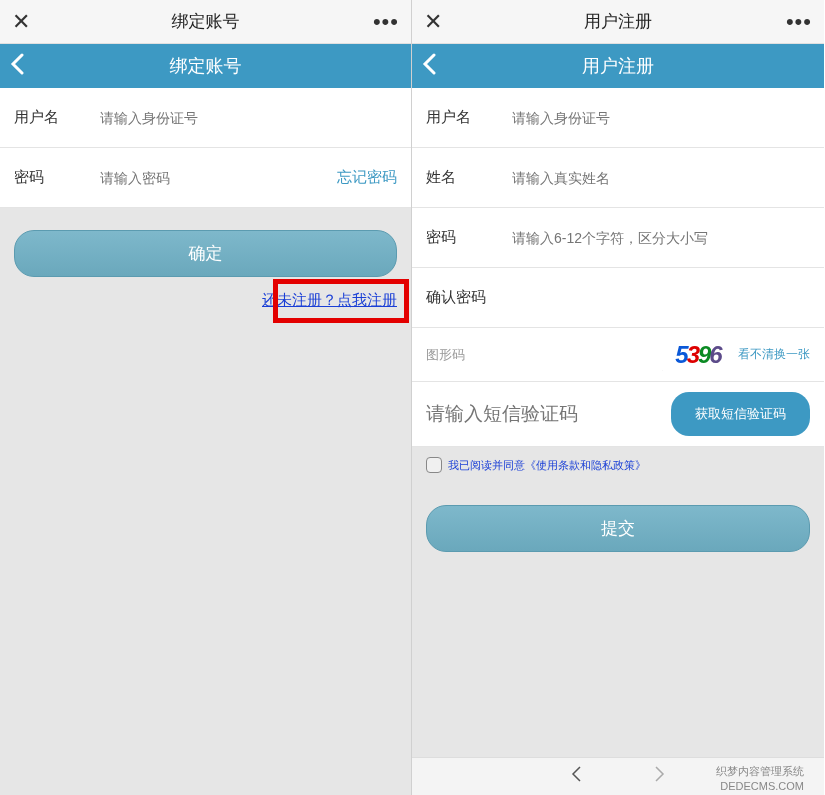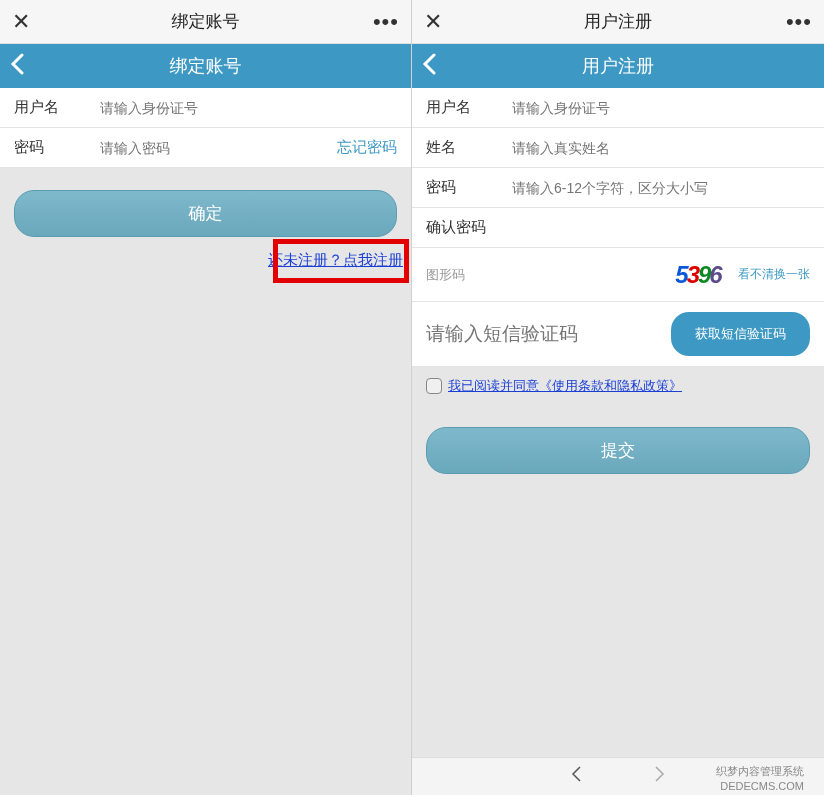--- a/index.html
+++ b/index.html
@@ -69,21 +69,21 @@
       text-align: center;
       color: #fff;
       font-size: 18px;
     }
     .form {
       background: #fff;
     }
     .row {
       display: flex;
       align-items: center;
-      height: 40px;
+      height: 60px;
       padding: 0 14px;
       border-bottom: 1px solid #e4e4e4;
       background: #fff;
     }
     .row.captcha-row { height: 54px; }
     .label {
       width: 86px;
       font-size: 15px;
       color: #333;
       flex-shrink: 0;
@@ -107,21 +107,21 @@
       background: linear-gradient(#7EB8CB, #6AA8BC);
       color: #fff;
       display: flex;
       align-items: center;
       justify-content: center;
       font-size: 17px;
       border: 1px solid #5b9bb0;
     }
     .register-link-wrap {
       text-align: right;
-      padding: 6px 8px;
+      padding: 6px 14px;
       position: relative;
     }
     .register-link {
       color: #1a3fd6;
       font-size: 15px;
       text-decoration: underline;
     }
     .red-box {
       position: absolute;
       right: 2px;
@@ -194,23 +194,22 @@
     }
     .checkbox {
       width: 16px;
       height: 16px;
       border: 1px solid #888;
       border-radius: 4px;
       background: #f0f0f0;
       margin-right: 6px;
     }
     .agree-text {
-      font-size: 13px;
+      font-size: 11px;
       color: #1a3fd6;
-      text-decoration: underline;
     }
     .bottom-nav {
       position: absolute;
       bottom: 0;
       left: 0;
       right: 0;
       height: 38px;
       background: #f4f4f4;
       border-top: 1px solid #ddd;
       display: flex;

